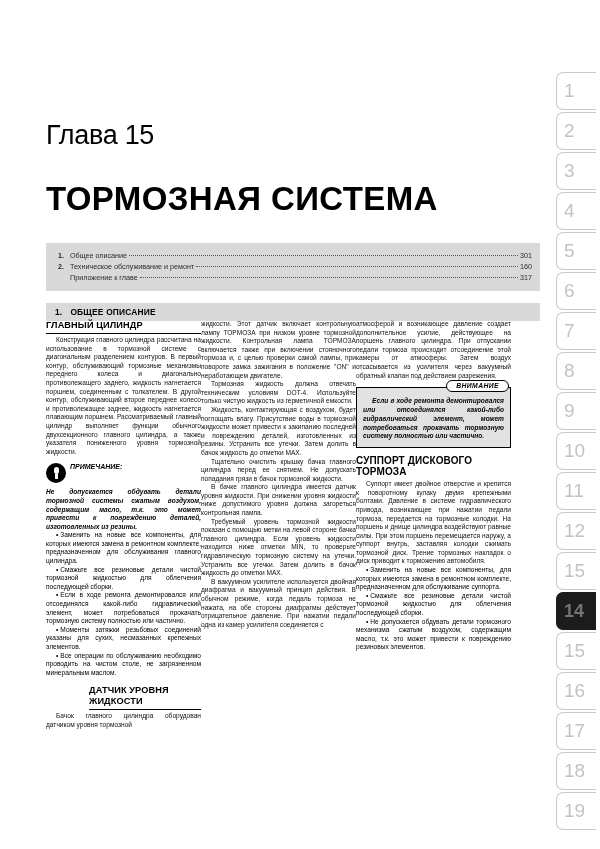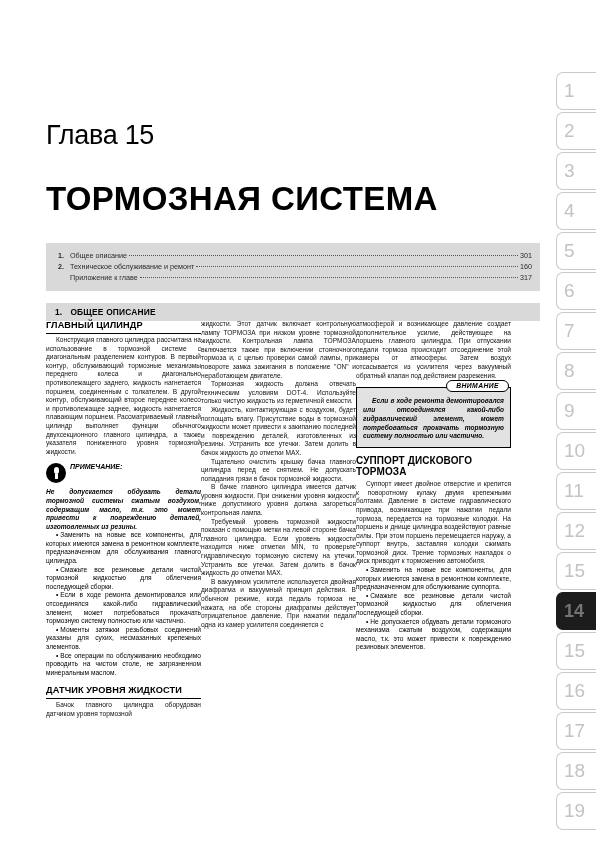--- a/index.html
+++ b/index.html
@@ -387,21 +387,21 @@
         <div class="note-full">Не допускается обдувать детали тормозной системы сжатым воздухом, содержащим масло, т.к. это может привести к повреждению деталей, изготовленных из резины.</div>
 
         <ul class="bullets">
           <li><span class="bul">•</span><span>Заменить на новые все компоненты, для которых имеются замена в ремонтном комплекте, предназначенном для обслуживания главного цилиндра.</span></li>
           <li><span class="bul">•</span><span>Смажьте все резиновые детали чистой тормозной жидкостью для облегчения последующей сборки.</span></li>
           <li><span class="bul">•</span><span>Если в ходе ремонта демонтировался или отсоединялся какой-либо гидравлический элемент, может потребоваться прокачать тормозную систему полностью или частично.</span></li>
           <li><span class="bul">•</span><span>Моменты затяжки резьбовых соединений указаны для сухих, несмазанных крепежных элементов.</span></li>
           <li><span class="bul">•</span><span>Все операции по обслуживанию необходимо проводить на чистом столе, не загрязненном минеральным маслом.</span></li>
         </ul>
 
-        <h2 class="head" style="margin-top:8px;">ДАТЧИК УРОВНЯ ЖИДКОСТИ</h2>
+        <h2 class="head" style="margin-top:8px;margin-left:43px;">ДАТЧИК УРОВНЯ ЖИДКОСТИ</h2>
         <p class="body">Бачок главного цилиндра оборудован датчиком уровня тормозной</p>
       </div>
 
       <div class="col">
         <p class="body noind">жидкости. Этот датчик включает контрольную лампу ТОРМОЗА при низком уровне тормозной жидкости. Контрольная лампа ТОРМОЗА включается также при включении стояночного тормоза и, с целью проверки самой лампы, при повороте замка зажигания в положение "ON" и неработающем двигателе.</p>
 
         <p class="body">Тормозная жидкость должна отвечать техническим условиям DOT-4. Используйте только чистую жидкость из герметичной емкости.</p>
         <p class="body">Жидкость, контактирующая с воздухом, будет поглощать влагу. Присутствие воды в тормозной жидкости может привести к закипанию последней и повреждению деталей, изготовленных из резины. Устранить все утечки. Затем долить в бачок жидкость до отметки MAX.</p>
         <p class="body">Тщательно очистить крышку бачка главного цилиндра перед ее снятием. Не допускать попадания грязи в бачок тормозной жидкости.</p>
         <p class="body">В бачке главного цилиндра имеется датчик уровня жидкости. При снижении уровня жидкости ниже допустимого уровня должна загореться контрольная лампа.</p>

